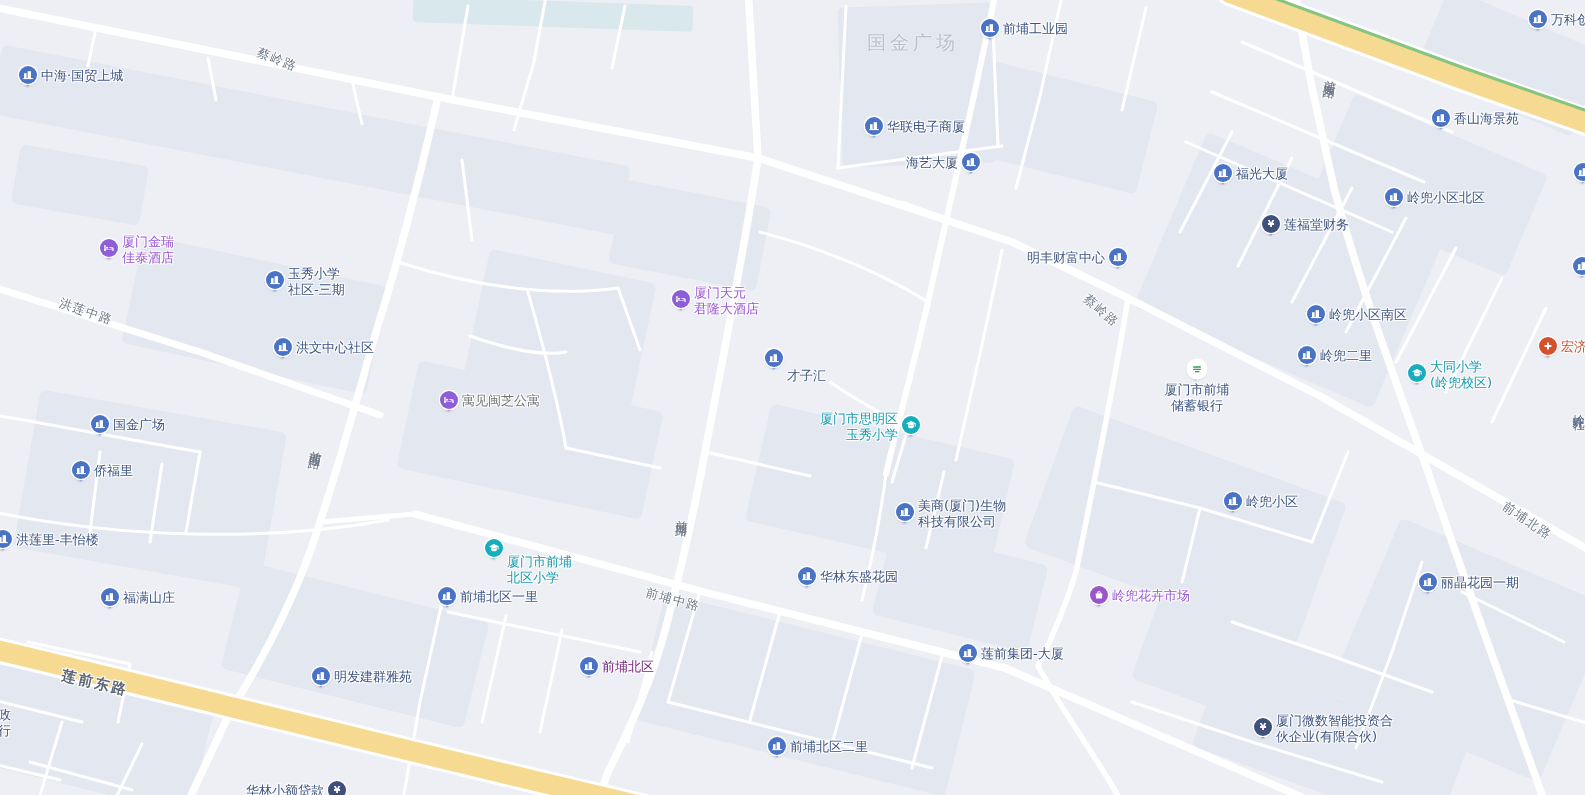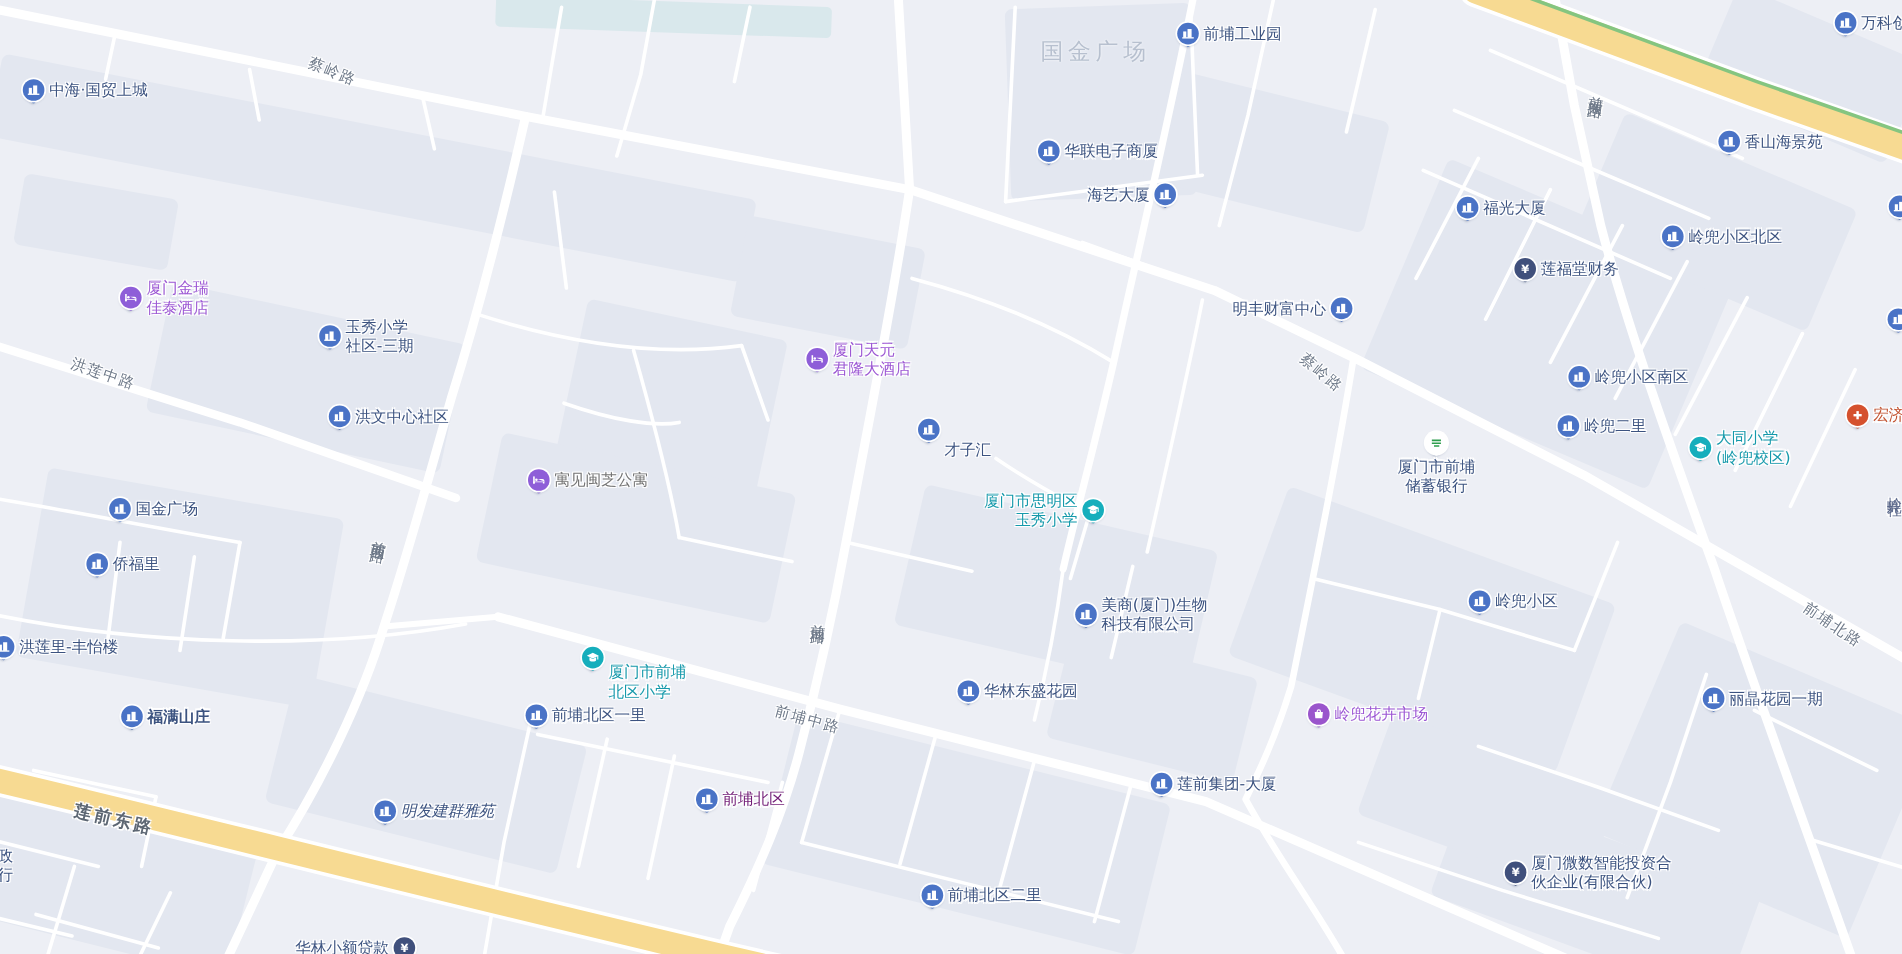--- a/index.html
+++ b/index.html
@@ -725,21 +725,21 @@
         <div class="disc" style="background:#4a73c6">
           <svg viewBox="0 0 12 12">
             <g fill="#fff">
               <rect x="2" y="4.2" width="2.6" height="5.2"></rect>
               <rect x="5.6" y="2.2" width="3.4" height="7.2"></rect>
               <rect x="1.2" y="9" width="9.6" height="1.1"></rect>
             </g>
           </svg>
         </div>
       </div>
-      <div class="label side-right" style="color: rgb(60, 83, 128); font-weight: bold;">
+      <div class="label side-right" style="color: rgb(60, 83, 128);">
         <span class="ln">福满山庄</span>
       </div>
     </div>
     <div class="marker" style="left: 968px; top: 654px;">
       <div class="pin">
         <div class="tail" style="background:#4a73c6"></div>
         <div class="disc" style="background:#4a73c6">
           <svg viewBox="0 0 12 12">
             <g fill="#fff">
               <rect x="2" y="4.2" width="2.6" height="5.2"></rect>
@@ -776,21 +776,21 @@
         <div class="disc" style="background:#4a73c6">
           <svg viewBox="0 0 12 12">
             <g fill="#fff">
               <rect x="2" y="4.2" width="2.6" height="5.2"></rect>
               <rect x="5.6" y="2.2" width="3.4" height="7.2"></rect>
               <rect x="1.2" y="9" width="9.6" height="1.1"></rect>
             </g>
           </svg>
         </div>
       </div>
-      <div class="label side-right" style="color: rgb(60, 83, 128); font-style: italic;">
+      <div class="label side-right" style="color: rgb(60, 83, 128);">
         <span class="ln">明发建群雅苑</span>
       </div>
     </div>
     <div class="marker" style="left: 1263px; top: 728px;">
       <div class="pin">
         <div class="tail" style="background:#40507c"></div>
         <div class="disc" style="background:#40507c">
           <svg viewBox="0 0 12 12">
             <text x="6" y="9.4" text-anchor="middle" font-size="9.5" font-weight="bold" fill="#fff" font-family="DejaVu Sans">¥</text>
           </svg>

